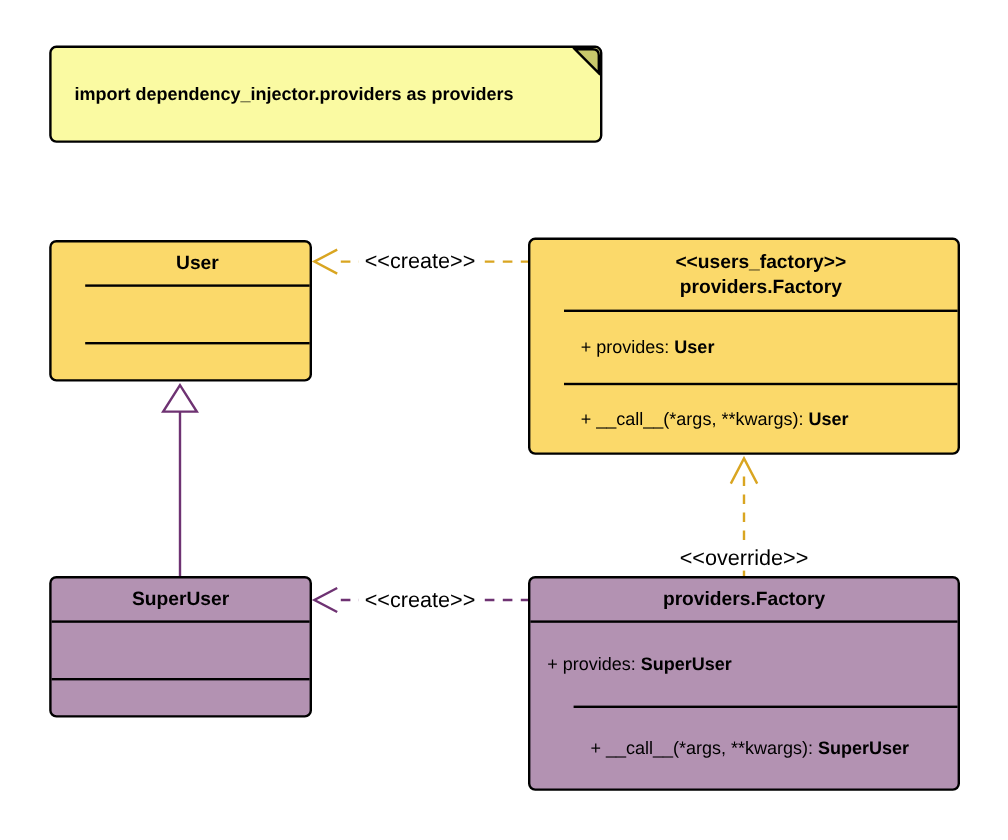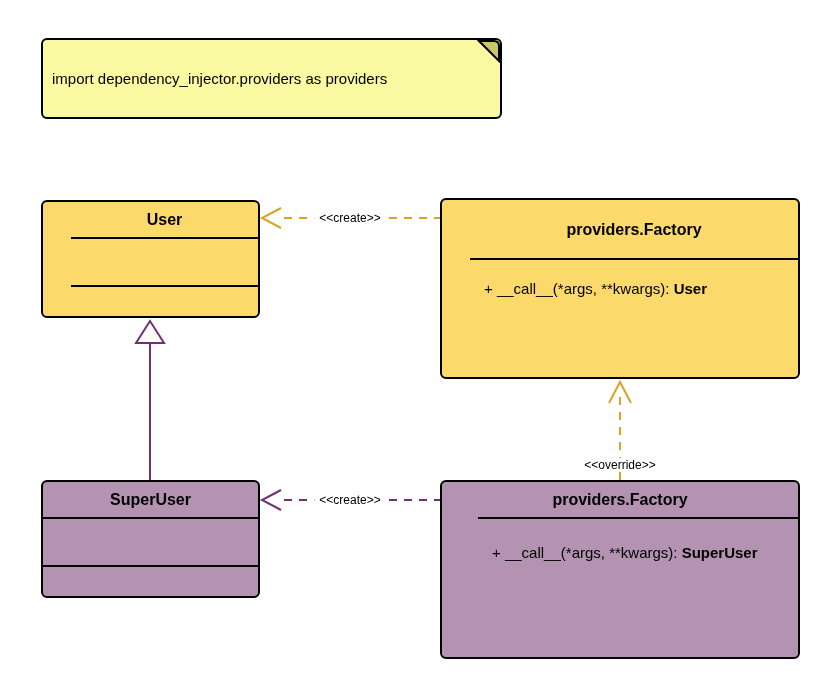--- a/index.html
+++ b/index.html
@@ -18,21 +18,21 @@
   .purple-dash{stroke:var(--purple-line);stroke-width:2;stroke-dasharray:8 7;fill:none;}
   .purple-head{stroke:var(--purple-line);stroke-width:2;fill:none;}
   .purple-solid{stroke:var(--purple-line);stroke-width:2;fill:none;}
   .hollow-tri{stroke:var(--purple-line);stroke-width:2;fill:#ffffff;}
   
   .note{
     position:absolute;left:41px;top:38px;width:461px;height:81px;box-sizing:border-box;
     background:var(--note-bg);border:2px solid var(--border);border-radius:6px;
     display:flex;align-items:center;z-index:2;
   }
-  .note-text{font-weight:400;font-size:15px;padding-left:9px;white-space:nowrap;}
+  .note-text{font-weight:700;font-size:15px;padding-left:19px;white-space:nowrap;}
   .note-fold{position:absolute;top:-1px;right:-1px;}
   
   .uml-class{
     position:absolute;box-sizing:border-box;border:2px solid var(--border);
     border-radius:6px;z-index:2;
   }
   .uml-class.gold{background:var(--gold);padding-left:28px;}
   .uml-class.purple{background:var(--purple);}
   .title{
     display:flex;flex-direction:column;align-items:center;justify-content:center;
@@ -55,21 +55,21 @@
   #factory-user .title{height:58px;}
   #factory-user .c2{height:61px;}
   #factory-user .c3{height:58px;}
   #factory-superuser{left:440px;top:480px;width:360px;height:179px;}
   #factory-superuser .title{height:35px;}
   #factory-superuser .c2{height:71px;}
   #factory-superuser .c3{height:69px;margin-left:36px;}
   
   .edge-label{
     position:absolute;z-index:3;transform:translate(-50%,-50%);
-    background:#ffffff;padding:0 5px;font-size:12px;white-space:nowrap;
+    background:#ffffff;padding:0 5px;font-size:18px;white-space:nowrap;
   }
   #label-create-user{left:350px;top:218px;}
   #label-create-superuser{left:350px;top:500px;}
   #label-override{left:620px;top:429px;margin-top:36px;}
 </style>
 </head>
 <body>
 
 <div class="canvas">
 
@@ -106,39 +106,46 @@
   <div class="uml-class gold" id="class-user">
     <div class="title">
       <span>User</span>
     </div>
     <div class="compartment c2"></div>
     <div class="compartment c3"></div>
   </div>
 
   <div class="uml-class gold" id="factory-user">
     <div class="title">
+      <span>&lt;&lt;users_factory&gt;&gt;</span>
       <span>providers.Factory</span>
+    </div>
+    <div class="compartment c2 with-text">
+      <div class="member"><span>+ provides: </span><span class="type">User</span></div>
     </div>
     <div class="compartment c3 with-text">
       <div class="member"><span>+ __call__(*args, **kwargs): </span><span class="type">User</span></div>
     </div>
   </div>
 
   <div class="uml-class purple" id="class-superuser">
     <div class="title">
       <span>SuperUser</span>
     </div>
     <div class="compartment c2"></div>
     <div class="compartment c3"></div>
   </div>
 
   <div class="uml-class purple" id="factory-superuser">
     <div class="title">
       <span>providers.Factory</span>
     </div>
+    <div class="compartment c2 with-text">
+      <div class="member"><span>+ provides: </span><span class="type">SuperUser</span></div>
+    </div>
     <div class="compartment c3 with-text">
       <div class="member"><span>+ __call__(*args, **kwargs): </span><span class="type">SuperUser</span></div>
     </div>
   </div>
 
   <div class="edge-label" id="label-create-user">&lt;&lt;create&gt;&gt;</div>
   <div class="edge-label" id="label-create-superuser">&lt;&lt;create&gt;&gt;</div>
   <div class="edge-label" id="label-override">&lt;&lt;override&gt;&gt;</div>
 
 </div>

